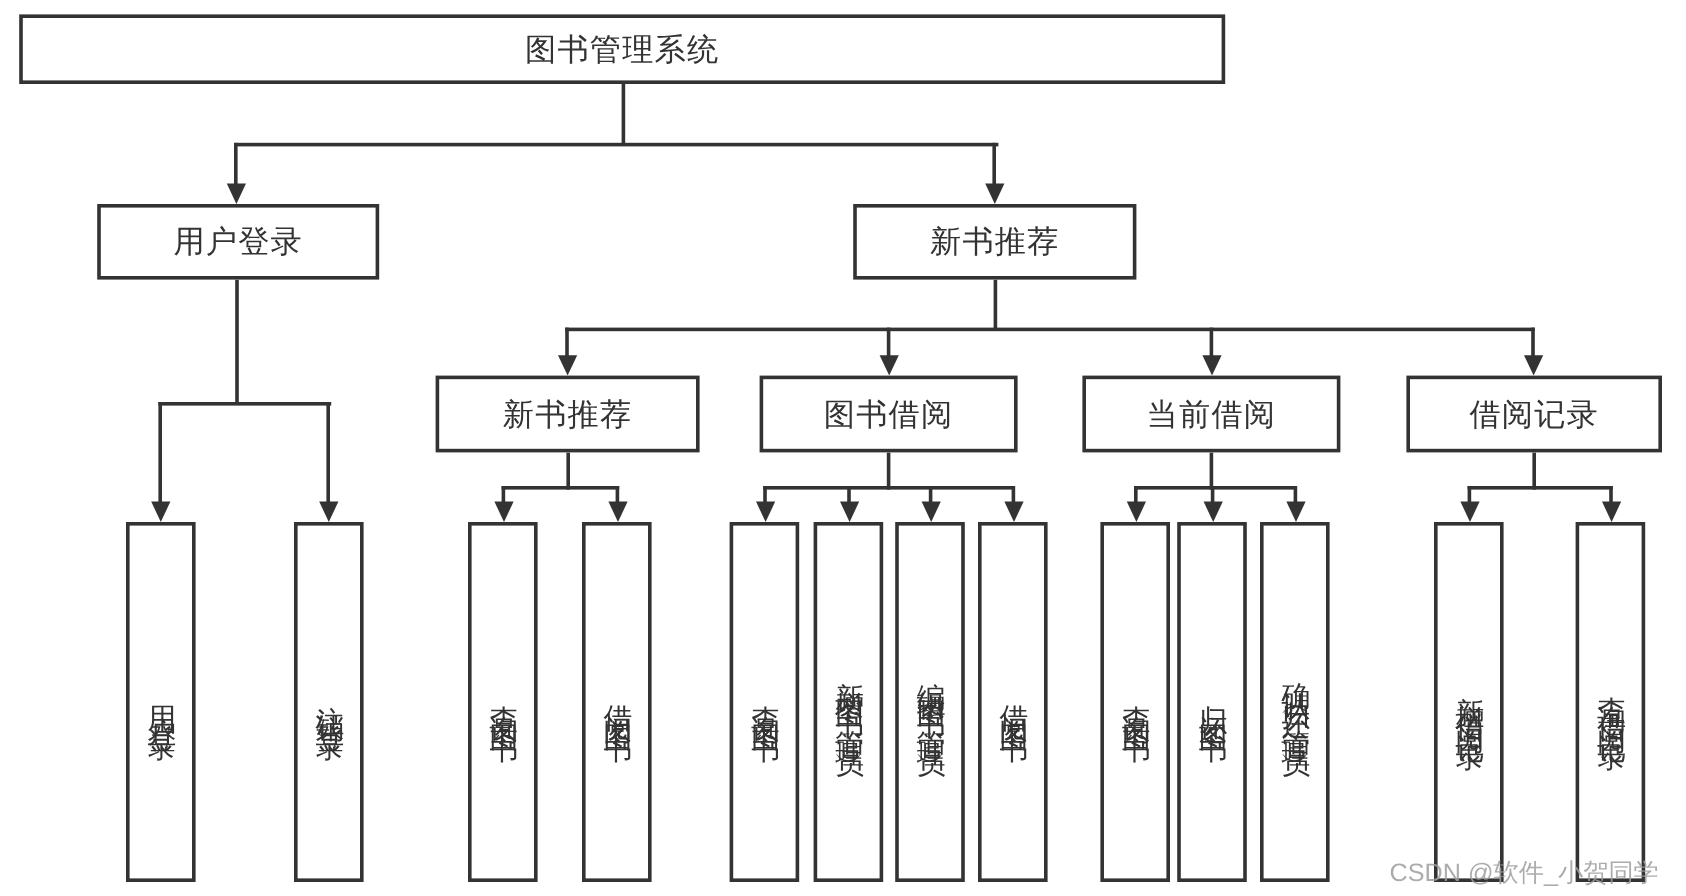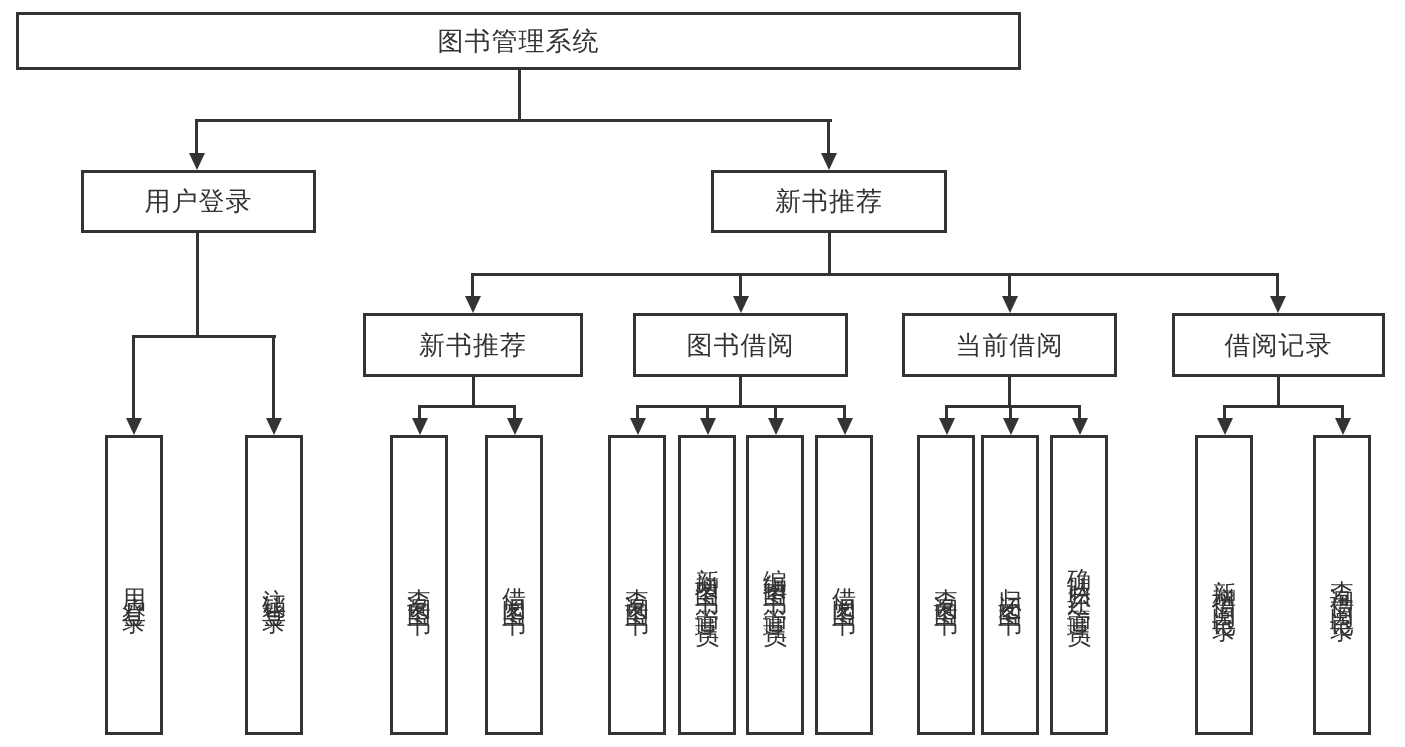--- a/index.html
+++ b/index.html
@@ -177,14 +177,15 @@
     <span class="vtext">确认归还（管理员）</span>
   </div>
 
   <div class="box leaf" style="left:1195px; top:435px;">
     <span class="vtext">新增借阅记录</span>
   </div>
   <div class="box leaf" style="left:1313px; top:435px;">
     <span class="vtext">查询借阅记录</span>
   </div>
 
+  <div class="watermark">CSDN @软件_小贺同学</div>
 
 </div>
 
 </body></html>

